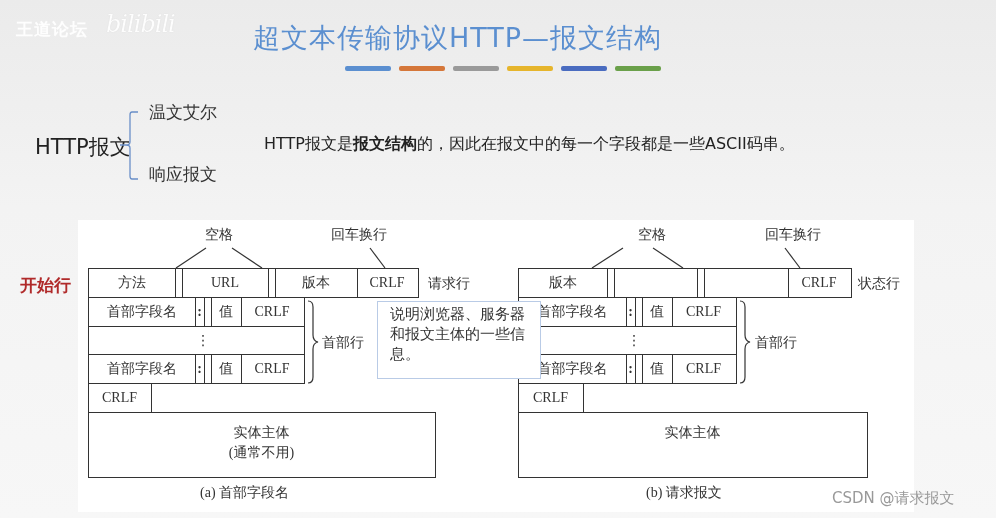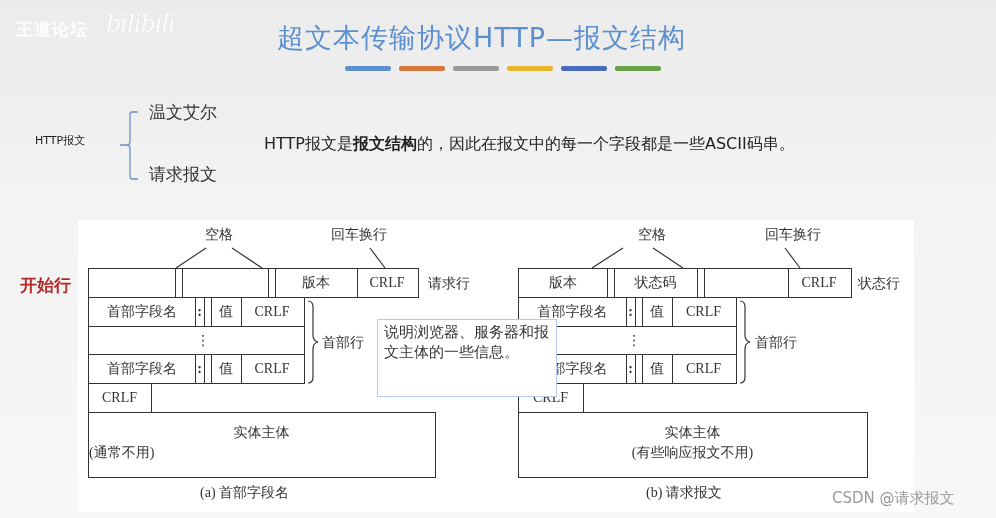--- a/index.html
+++ b/index.html
@@ -5,41 +5,41 @@
   html, body { margin:0; padding:0; }
   body {
     width:996px; height:518px; overflow:hidden; position:relative;
     background: linear-gradient(180deg,#ebebeb 0%,#f3f3f3 40%,#f7f7f7 100%);
     font-family:"DejaVu Sans","Liberation Sans",sans-serif;
     color:#222;
   }
   .abs { position:absolute; }
   .logo { left:16px; top:18px; font-size:17px; color:#fff; letter-spacing:1px; opacity:.95; font-weight:bold; }
   .logo-bili { left:106px; top:10px; font-size:24px; color:#fff; font-family:"DejaVu Serif",serif; font-style:italic; letter-spacing:-1px; opacity:.9; text-shadow:0 0 1px #ccc; }
-  .title { left:0; width:915px; top:20px; text-align:center; font-size:27px; color:#5b8fd0; letter-spacing:1px;margin-left:24px; }
+  .title { left:0; width:915px; top:20px; text-align:center; font-size:27px; color:#5b8fd0; letter-spacing:1px; }
   .title-bars { left:345px; top:66px; display:flex; gap:8px; }
   .title-bars span { display:block; width:46px; height:5px; border-radius:2px; }
 
-  .http-label { left:35px; top:133px; font-size:11px; color:#222; }
+  .http-label { left:35px; top:133px; font-size:21px; color:#222; }
   .brace-svg { left:118px; top:110px; }
   .sub-req { left:149px; top:101px; font-size:17px; color:#333; }
   .sub-res { left:149px; top:163px; font-size:17px; color:#333; }
   .desc { left:264px; top:134px; font-size:16px; color:#222; }
   .desc b { font-weight:bold; }
 
   .panel { left:78px; top:220px; width:836px; height:292px; background:#fff; }
   .start-line-label { left:20px; top:274px; font-size:17px; color:#b02a2a; font-weight:bold; }
   .box { position:absolute; border:1.5px solid #333; box-sizing:border-box; background:#fff; }
   .cell { position:absolute; top:0; bottom:0; display:flex; align-items:center; justify-content:center; font-size:14px; color:#333; font-family:"Liberation Serif","DejaVu Serif",serif; box-sizing:border-box; }
   .vl { position:absolute; top:0; bottom:0; width:0; border-left:1.2px solid #333; }
   .lbl { position:absolute; font-size:14px; color:#333; font-family:"Liberation Serif","DejaVu Serif",serif; white-space:nowrap; }
   .tooltip {
-    left:377px; top:301px; width:180px; height:78px; background:#fff;
-    border:1px solid #b9cbe6; box-sizing:border-box; padding:2px 6px;
-    font-size:15px; line-height:20px; color:#333; font-family:"Liberation Serif","DejaVu Serif",serif;margin-top:18px;
+    left:377px; top:301px; width:164px; height:78px; background:#fff;
+    border:1px solid #b9cbe6; box-sizing:border-box; padding:2px 12px;
+    font-size:15px; line-height:20px; color:#333; font-family:"Liberation Serif","DejaVu Serif",serif;
   }
   .watermark { left:832px; top:489px; font-size:15px; color:#999; }
 </style>
 </head>
 <body>
 
 <div class="abs logo">王道论坛</div>
 <div class="abs logo-bili">bilibili</div>
 
 <div class="abs title">超文本传输协议HTTP—报文结构</div>
@@ -50,38 +50,40 @@
   <span style="background:#e6b52c"></span>
   <span style="background:#4a6cc0"></span>
   <span style="background:#6aa04a"></span>
 </div>
 
 <div class="abs http-label">HTTP报文</div>
 <svg class="abs brace-svg" width="30" height="72" viewBox="0 0 30 72">
   <path d="M20 2 H14 Q12 2 12 5 V32 Q12 35 8 35 H2 M8 35 Q12 35 12 38 V66 Q12 69 14 69 H20" fill="none" stroke="#6a8fc8" stroke-width="1.3"></path>
 </svg>
 <div class="abs sub-req">温文艾尔</div>
-<div class="abs sub-res">请求报文</div>
+<div class="abs sub-res">响应报文</div>
 <div class="abs desc"><span>HTTP报文是</span><b>报文结构</b><span>的，因此在报文中的每一个字段都是一些ASCII码串。</span></div>
 
 <div class="abs panel"></div>
 <div class="abs start-line-label">开始行</div>
 
 <div>
   <div class="lbl" style="left:205px;top:226px;">空格</div>
   <div class="lbl" style="left:331px;top:226px;">回车换行</div>
   <svg class="abs" style="left:170px;top:244px;" width="230" height="26">
     <line x1="6" y1="24" x2="36" y2="4" stroke="#333" stroke-width="1.2"></line>
     <line x1="62" y1="4" x2="92" y2="24" stroke="#333" stroke-width="1.2"></line>
     <line x1="200" y1="4" x2="215" y2="24" stroke="#333" stroke-width="1.2"></line>
   </svg>
 
   <div class="box" style="left:88px;top:268px;width:331px;height:30px;">
+    <div class="cell" style="left:0;width:86px;">方法</div>
     <div class="vl" style="left:86px;"></div>
       <div class="vl" style="left:93px;"></div>
+    <div class="cell" style="left:93px;width:86px;">URL</div>
     <div class="vl" style="left:179px;"></div>
       <div class="vl" style="left:186px;"></div>
     <div class="cell" style="left:186px;width:82px;">版本</div>
     <div class="vl" style="left:268px;"></div>
     <div class="cell" style="left:268px;width:60px;">CRLF</div>
   </div>
   <div class="lbl" style="left:428px;top:275px;">请求行</div>
 
   <div class="box" style="left:88px;top:297px;width:217px;height:30px;">
     <div class="cell" style="left:0;width:106px;">首部字段名</div>
@@ -110,39 +112,38 @@
     <path d="M2 2 Q7 2 7 8 V36 Q7 42 12 43 Q7 44 7 50 V78 Q7 84 2 84" fill="none" stroke="#333" stroke-width="1.2"></path>
   </svg>
   <div class="lbl" style="left:322px;top:334px;">首部行</div>
 
   <div class="box" style="left:88px;top:383px;width:64px;height:30px;">
     <div class="cell" style="left:0;width:61px;">CRLF</div>
   </div>
 
   <div class="box" style="left:88px;top:412px;width:348px;height:66px;">
     <div class="lbl" style="left:0;width:345px;text-align:center;top:11px;">实体主体</div>
-    <div class="lbl" style="left:0;width:345px;text-align:left;top:31px;">(通常不用)</div>
+    <div class="lbl" style="left:0;width:345px;text-align:center;top:31px;">(通常不用)</div>
   </div>
   <div class="lbl" style="left:200px;top:484px;">(a) 首部字段名</div>
 </div>
 
 <div>
   <div class="lbl" style="left:638px;top:226px;">空格</div>
   <div class="lbl" style="left:765px;top:226px;">回车换行</div>
   <svg class="abs" style="left:585px;top:244px;" width="240" height="26">
     <line x1="7" y1="24" x2="38" y2="4" stroke="#333" stroke-width="1.2"></line>
     <line x1="68" y1="4" x2="98" y2="24" stroke="#333" stroke-width="1.2"></line>
     <line x1="200" y1="4" x2="215" y2="24" stroke="#333" stroke-width="1.2"></line>
   </svg>
 
   <div class="box" style="left:518px;top:268px;width:334px;height:30px;">
     <div class="cell" style="left:0;width:88px;">版本</div>
     <div class="vl" style="left:88px;"></div>
       <div class="vl" style="left:95px;"></div>
-    <div class="cell" style="left:95px;width:83px;">状态码</div>
     <div class="vl" style="left:178px;"></div>
       <div class="vl" style="left:185px;"></div>
     <div class="vl" style="left:269px;"></div>
     <div class="cell" style="left:269px;width:62px;">CRLF</div>
   </div>
   <div class="lbl" style="left:858px;top:275px;">状态行</div>
 
   <div class="box" style="left:518px;top:297px;width:219px;height:30px;">
     <div class="cell" style="left:0;width:107px;">首部字段名</div>
     <div class="vl" style="left:107px;"></div>
@@ -169,20 +170,19 @@
   <svg class="abs" style="left:738px;top:299px;" width="14" height="86">
     <path d="M2 2 Q7 2 7 8 V36 Q7 42 12 43 Q7 44 7 50 V78 Q7 84 2 84" fill="none" stroke="#333" stroke-width="1.2"></path>
   </svg>
   <div class="lbl" style="left:755px;top:334px;">首部行</div>
 
   <div class="box" style="left:518px;top:383px;width:66px;height:30px;">
     <div class="cell" style="left:0;width:63px;">CRLF</div>
   </div>
   <div class="box" style="left:518px;top:412px;width:350px;height:66px;">
     <div class="lbl" style="left:0;width:347px;text-align:center;top:11px;">实体主体</div>
-    <div class="lbl" style="left:0;width:347px;text-align:center;top:31px;">(有些响应报文不用)</div>
   </div>
   <div class="lbl" style="left:646px;top:484px;">(b) 请求报文</div>
 </div>
 
 <div class="abs tooltip">说明浏览器、服务器和报文主体的一些信息。</div>
 
 <div class="abs watermark">CSDN @请求报文</div>
 
 </body></html>

